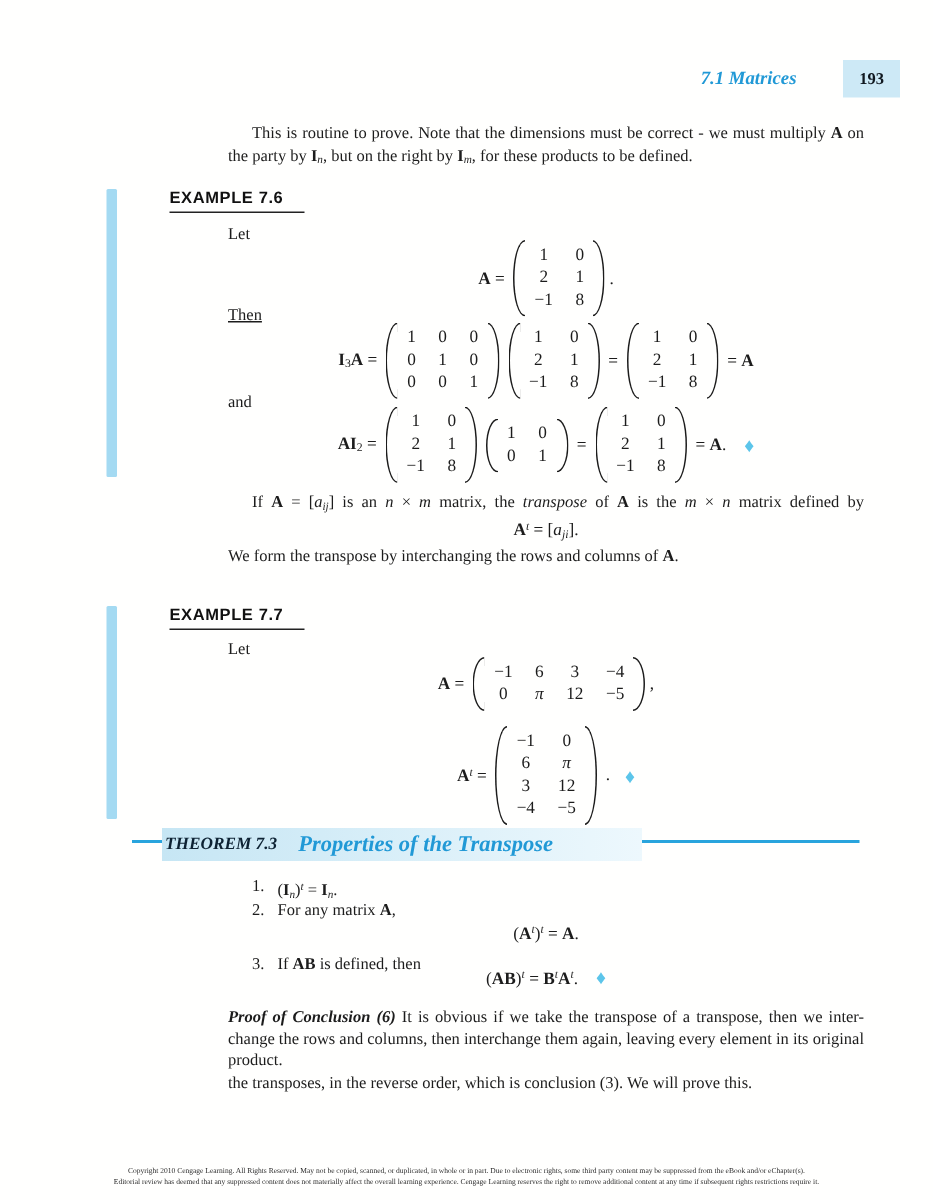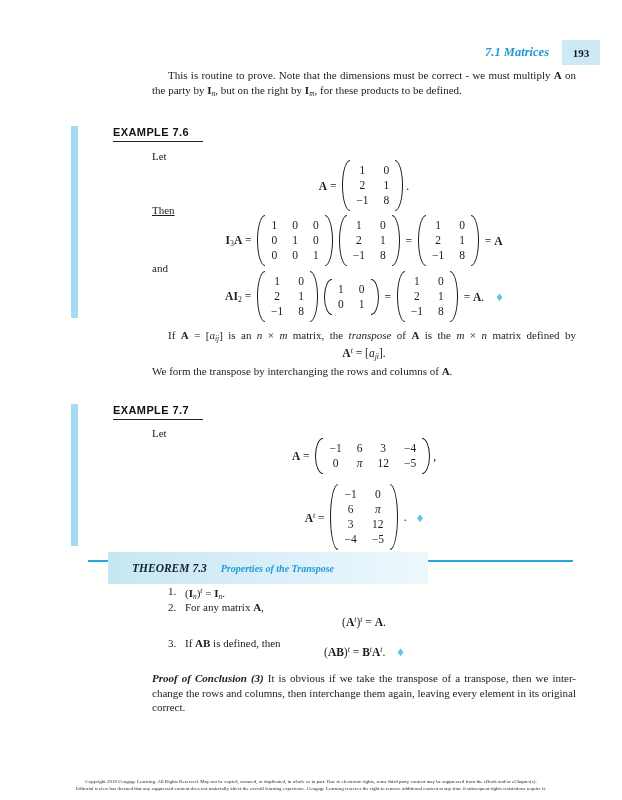--- a/index.html
+++ b/index.html
@@ -1,20 +1,20 @@
 <!DOCTYPE html>
 <html style="--accent: #2199d6; --rule: #29a4dd; --bar: #a4daf2; --band-from: #c6e6f4; --band-to: #edf8fd; --diamond: #5cc5ea; --pagenum-bg: #cde9f6;"><head>
 <meta charset="utf-8">
 <style>
   html,body{margin:0;padding:0;background:#e8e8e8;}
   #page{position:relative;width:622px;height:800px;background:#fffffe;overflow:hidden;
         font-family:"Liberation Serif",serif;color:#1c1c1c;}
 
   
-  .hdr{position:absolute;top:40px;right:22px;display:flex;align-items:center;gap:13px;}
+  .hdr{position:absolute;top:40px;right:22px;display:flex;align-items:center;gap:31px;}
   .hdrsec{font-style:italic;font-weight:600;font-size:12.5px;color:var(--accent,#2199d6);}
   .pagenum{width:38px;height:25px;background:var(--pagenum-bg,#cde9f6);display:flex;align-items:center;
            justify-content:center;font-weight:700;font-size:11px;color:#101820;}
 
   
   .bodyline{position:absolute;font-size:11px;line-height:14.6px;color:#1c1c1c;}
   .block{position:absolute;font-size:11px;line-height:14.6px;}
   .block .ln{min-height:14.6px;}
   .jl{text-align:justify;text-align-last:justify;}
   .ind{text-indent:16px;}
@@ -43,45 +43,45 @@
       border-radius:8px 0 0 8px / 50% 0 0 50%;margin-right:3px;}
   .pr{border-right:1.3px solid #1b1b1b;border-top:1.3px solid #1b1b1b;border-bottom:1.3px solid #1b1b1b;
       border-radius:0 8px 8px 0 / 0 50% 50% 0;margin-left:3px;}
   .mgrid{display:grid;column-gap:15px;padding:3px 3px;align-content:center;}
   .mcell{text-align:center;line-height:15px;font-size:11.5px;}
   .mcell.it{font-style:italic;}
   .diamond{color:var(--diamond,#5cc5ea);font-size:13px;line-height:1;}
 
   
   .thmrule{position:absolute;height:2px;background:var(--rule,#29a4dd);}
-  .thmband{position:absolute;left:108px;top:552px;width:320px;height:32px;display:flex;align-items:center;
-           gap:14px;padding-left:24px;box-sizing:border-box;
+  .thmband{position:absolute;left:108px;top:552px;width:320px;height:22px;display:flex;align-items:center;
+           gap:14px;padding-left:2px;box-sizing:border-box;
            background:linear-gradient(90deg,var(--band-from,#c6e6f4),var(--band-to,#edf8fd));}
   .thmlabel{font-style:italic;font-weight:700;font-size:11.5px;color:#0d2233;}
-  .thmtitle{font-style:italic;font-weight:700;font-size:10px;color:var(--accent,#2199d6);}
+  .thmtitle{font-style:italic;font-weight:700;font-size:15px;color:var(--accent,#2199d6);}
 
   
   .thmitem{position:absolute;left:168px;display:flex;font-size:11px;line-height:14.6px;color:#1c1c1c;}
   .lnum{width:17px;flex:none;}
 
   
   .footer{position:absolute;left:40px;top:779px;width:542px;text-align:center;font-size:5px;
           line-height:6.6px;color:#2a2a2a;}
 </style>
 </head>
 <body>
 
 <div id="page">
 
   <div class="hdr">
     <span class="hdrsec">7.1  Matrices</span>
     <span class="pagenum">193</span>
   </div>
 
-  <div class="block" style="left:152px;top:68px;width:424px;">
+  <div class="block" style="left:152px;top:82px;width:424px;">
     <div class="ln jl ind"><span class="rn-r">This is routine to prove. Note that the dimensions must be correct - we must multiply </span><span class="rn-b">A</span><span class="rn-r"> on</span></div>
     <div class="ln"><span class="rn-r">the party by </span><span class="rn-b">I</span><span class="rn-sub">n</span><span class="rn-r">, but on the right by </span><span class="rn-b">I</span><span class="rn-sub">m</span><span class="rn-r">, for these products to be defined.</span></div>
   </div>
 
   <div class="exbar" style="left:71px;top:126px;height:192px;"></div>
   <div class="exlabel" style="left:113px;top:126px;">EXAMPLE 7.6</div>
   <div class="bodyline" style="left:152px;top:149px;">Let</div>
   <div class="eq" style="top:160px;">
       <span class="eqt"><span class="rn-b">A</span><span class="rn-r"> = </span></span>
       <span class="matrix"><span class="paren pl"></span><span class="mgrid" style="grid-template-columns: repeat(2, auto);"><span class="mcell">1</span><span class="mcell">0</span><span class="mcell">2</span><span class="mcell">1</span><span class="mcell">−1</span><span class="mcell">8</span></span><span class="paren pr"></span></span>
@@ -152,23 +152,24 @@
     <span class="lnum">3.</span>
     <span><span class="rn-r">If </span><span class="rn-b">AB</span><span class="rn-r"> is defined, then</span></span>
   </div>
   <div class="eq" style="top:645px;font-family:Liberation Serif, serif;">
       <span class="eqt"><span class="rn-r">(</span><span class="rn-b">AB</span><span class="rn-r">)</span><span class="rn-sup">t</span><span class="rn-r"> = </span><span class="rn-b">B</span><span class="rn-sup">t</span><span class="rn-b">A</span><span class="rn-sup">t</span><span class="rn-r">.</span></span>
       <span style="display: inline-block; width: 12px;"></span>
       <span class="diamond">♦</span>
     </div>
 
   <div class="block" style="left:152px;top:671px;width:424px;">
-    <div class="ln jl"><span class="rn-bi">Proof of Conclusion (3)</span><span class="rn-r">   It is obvious if we take the transpose of a transpose, then we inter-</span></div>
+    <div class="ln jl"><span class="rn-bi">Proof of Conclusion (6)</span><span class="rn-r">   It is obvious if we take the transpose of a transpose, then we inter-</span></div>
     <div class="ln jl"><span class="rn-r">change the rows and columns, then interchange them again, leaving every element in its original</span></div>
-    <div class="ln"><span class="rn-r">correct.</span></div>
+    <div class="ln"><span class="rn-r">product.</span></div>
+    <div class="ln"><span class="rn-r">the transposes, in the reverse order, which is conclusion (3). We will prove this.</span></div>
   </div>
 
   <div class="footer">
     <div>Copyright 2010 Cengage Learning. All Rights Reserved. May not be copied, scanned, or duplicated, in whole or in part. Due to electronic rights, some third party content may be suppressed from the eBook and/or eChapter(s).</div>
     <div>Editorial review has deemed that any suppressed content does not materially affect the overall learning experience. Cengage Learning reserves the right to remove additional content at any time if subsequent rights restrictions require it.</div>
   </div>
 
 </div>
 
 </body></html>

